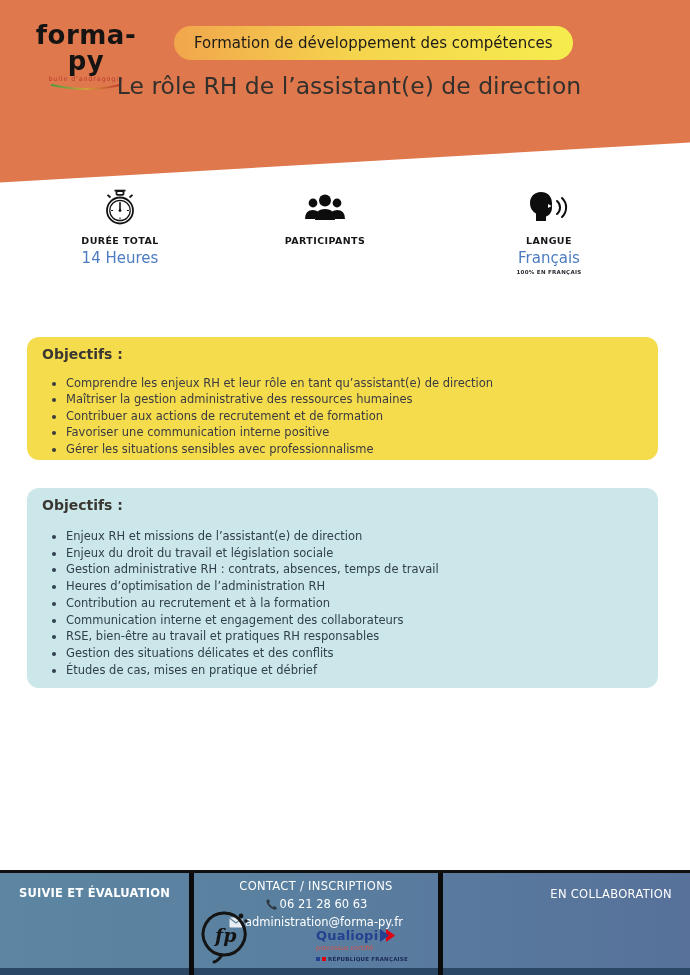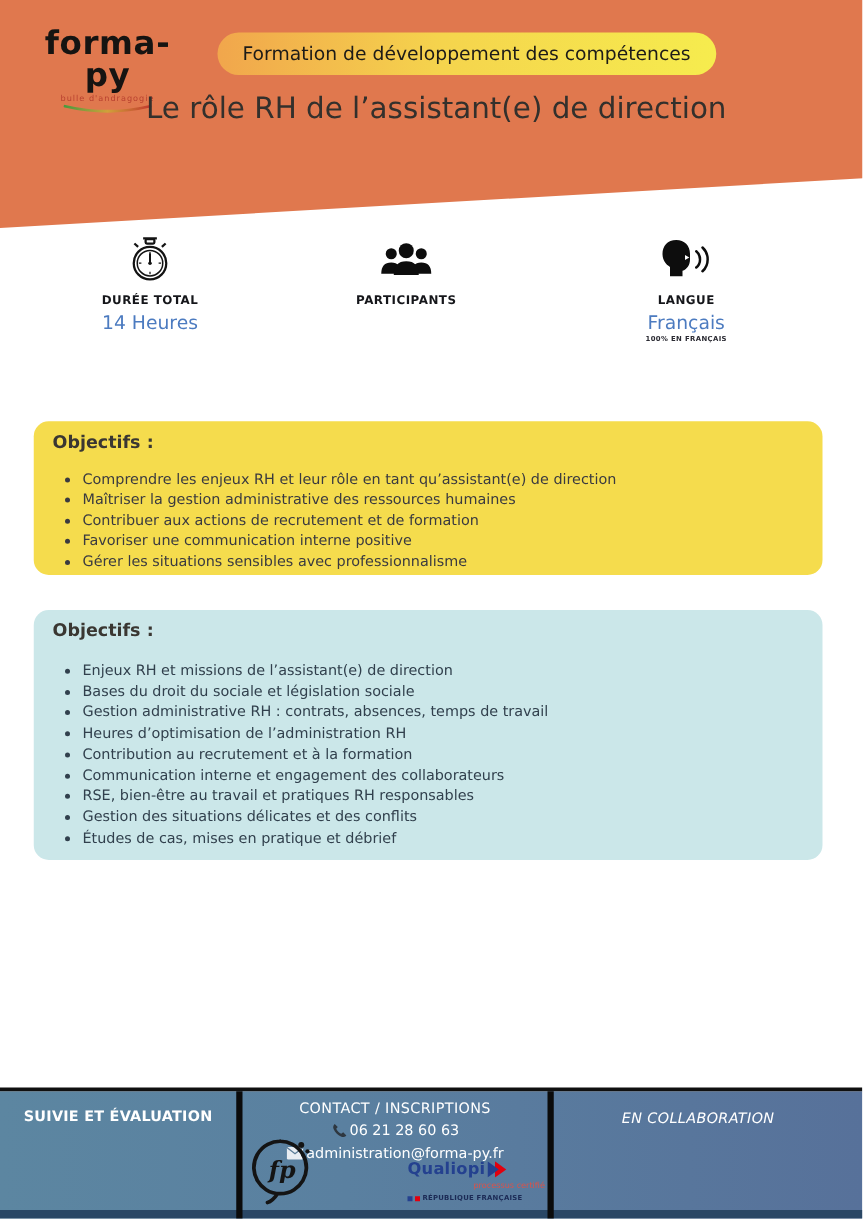--- a/index.html
+++ b/index.html
@@ -51,29 +51,29 @@
   .footer-divider { position:absolute; top:0; bottom:0; width:5px; background:#0b0b0b; z-index:4; }
   .divider-1 { left:189px; } .divider-2 { left:438px; }
   .footer-left { position:absolute; left:0; top:0; width:189px; height:100%; padding:13px 14px; }
   .footer-left-title { text-align:center; font-size:11.5px; font-weight:700; letter-spacing:0.2px; }
   .footer-left .bullet-list { margin-top:16px; padding-left:20px; font-size:11.5px; color:#e9eef2; }
   .footer-left .bullet-list li { line-height:15.5px; }
   .footer-middle { position:absolute; left:194px; top:0; width:244px; height:100%; text-align:center; }
   .footer-middle-title { margin-top:6px; font-size:11.5px; letter-spacing:0.3px; }
   .contact-line { margin-top:4px; font-size:11.5px; display:flex; align-items:center; justify-content:center; gap:2px; }
   .fp-logo { position:absolute; left:4px; top:36px; width:52px; height:56px; }
-  .qualiopi { position:absolute; left:132px; top:55px; width:110px; text-align:right; }
+  .qualiopi { position:absolute; left:122px; top:55px; width:110px; text-align:left; }
   .qualiopi-name-row { display:flex; align-items:center; gap:2px; }
   .qualiopi-name { font-size:13px; font-weight:700; color:#24418F; letter-spacing:0.2px; }
   .qualiopi-sub { font-size:6.5px; color:#D9534B; margin-top:1px; }
   .republique-row { margin-top:4px; display:flex; align-items:center; gap:2px; }
   .flag-sq { display:inline-block; width:4px; height:4px; }
   .flag-blue { background:#24418F; } .flag-red { background:#E1000F; }
   .republique-text { font-size:5.5px; font-weight:700; color:#1B2A55; letter-spacing:0.2px; }
-  .footer-right { position:absolute; left:443px; top:0; right:16px; height:100%; padding:14px 14px; text-align:center;font-style:italic; }
+  .footer-right { position:absolute; left:443px; top:0; right:4px; height:100%; padding:14px 14px; text-align:right; }
   .footer-right-title { font-size:11.5px; letter-spacing:0.3px; }
 </style>
 </head>
 <body>
 
 <div class="page">
 
   <div class="header-shape"></div>
   <div class="header-content">
     <div class="logo">
@@ -156,21 +156,21 @@
         <li>Contribuer aux actions de recrutement et de formation</li>
         <li>Favoriser une communication interne positive</li>
         <li>Gérer les situations sensibles avec professionnalisme</li>
       </ul>
   </div>
 
   <div class="content-box box-program">
     <div class="box-title">Objectifs :</div>
     <ul class="bullet-list">
         <li>Enjeux RH et missions de l’assistant(e) de direction</li>
-        <li>Bases du droit du sociale et législation sociale</li>
+        <li>Enjeux du droit du travail et législation sociale</li>
         <li>Gestion administrative RH : contrats, absences, temps de travail</li>
         <li>Heures d’optimisation de l’administration RH</li>
         <li>Contribution au recrutement et à la formation</li>
         <li>Communication interne et engagement des collaborateurs</li>
         <li>RSE, bien-être au travail et pratiques RH responsables</li>
         <li>Gestion des situations délicates et des conflits</li>
         <li>Études de cas, mises en pratique et débrief</li>
       </ul>
   </div>
 

